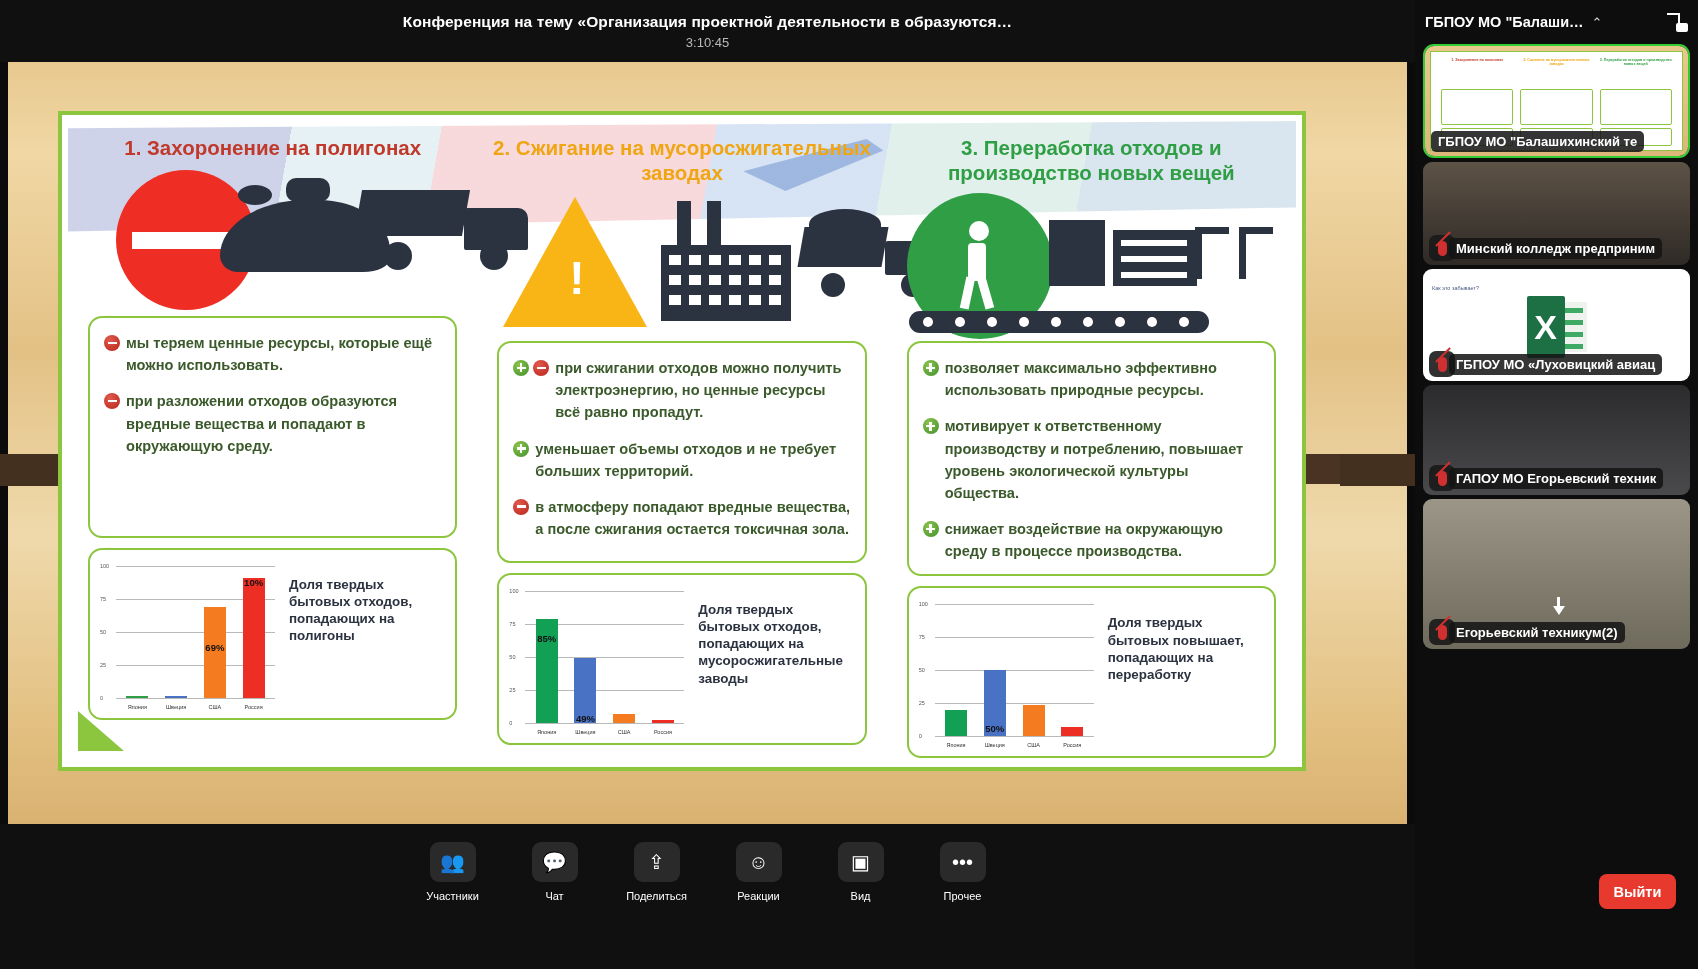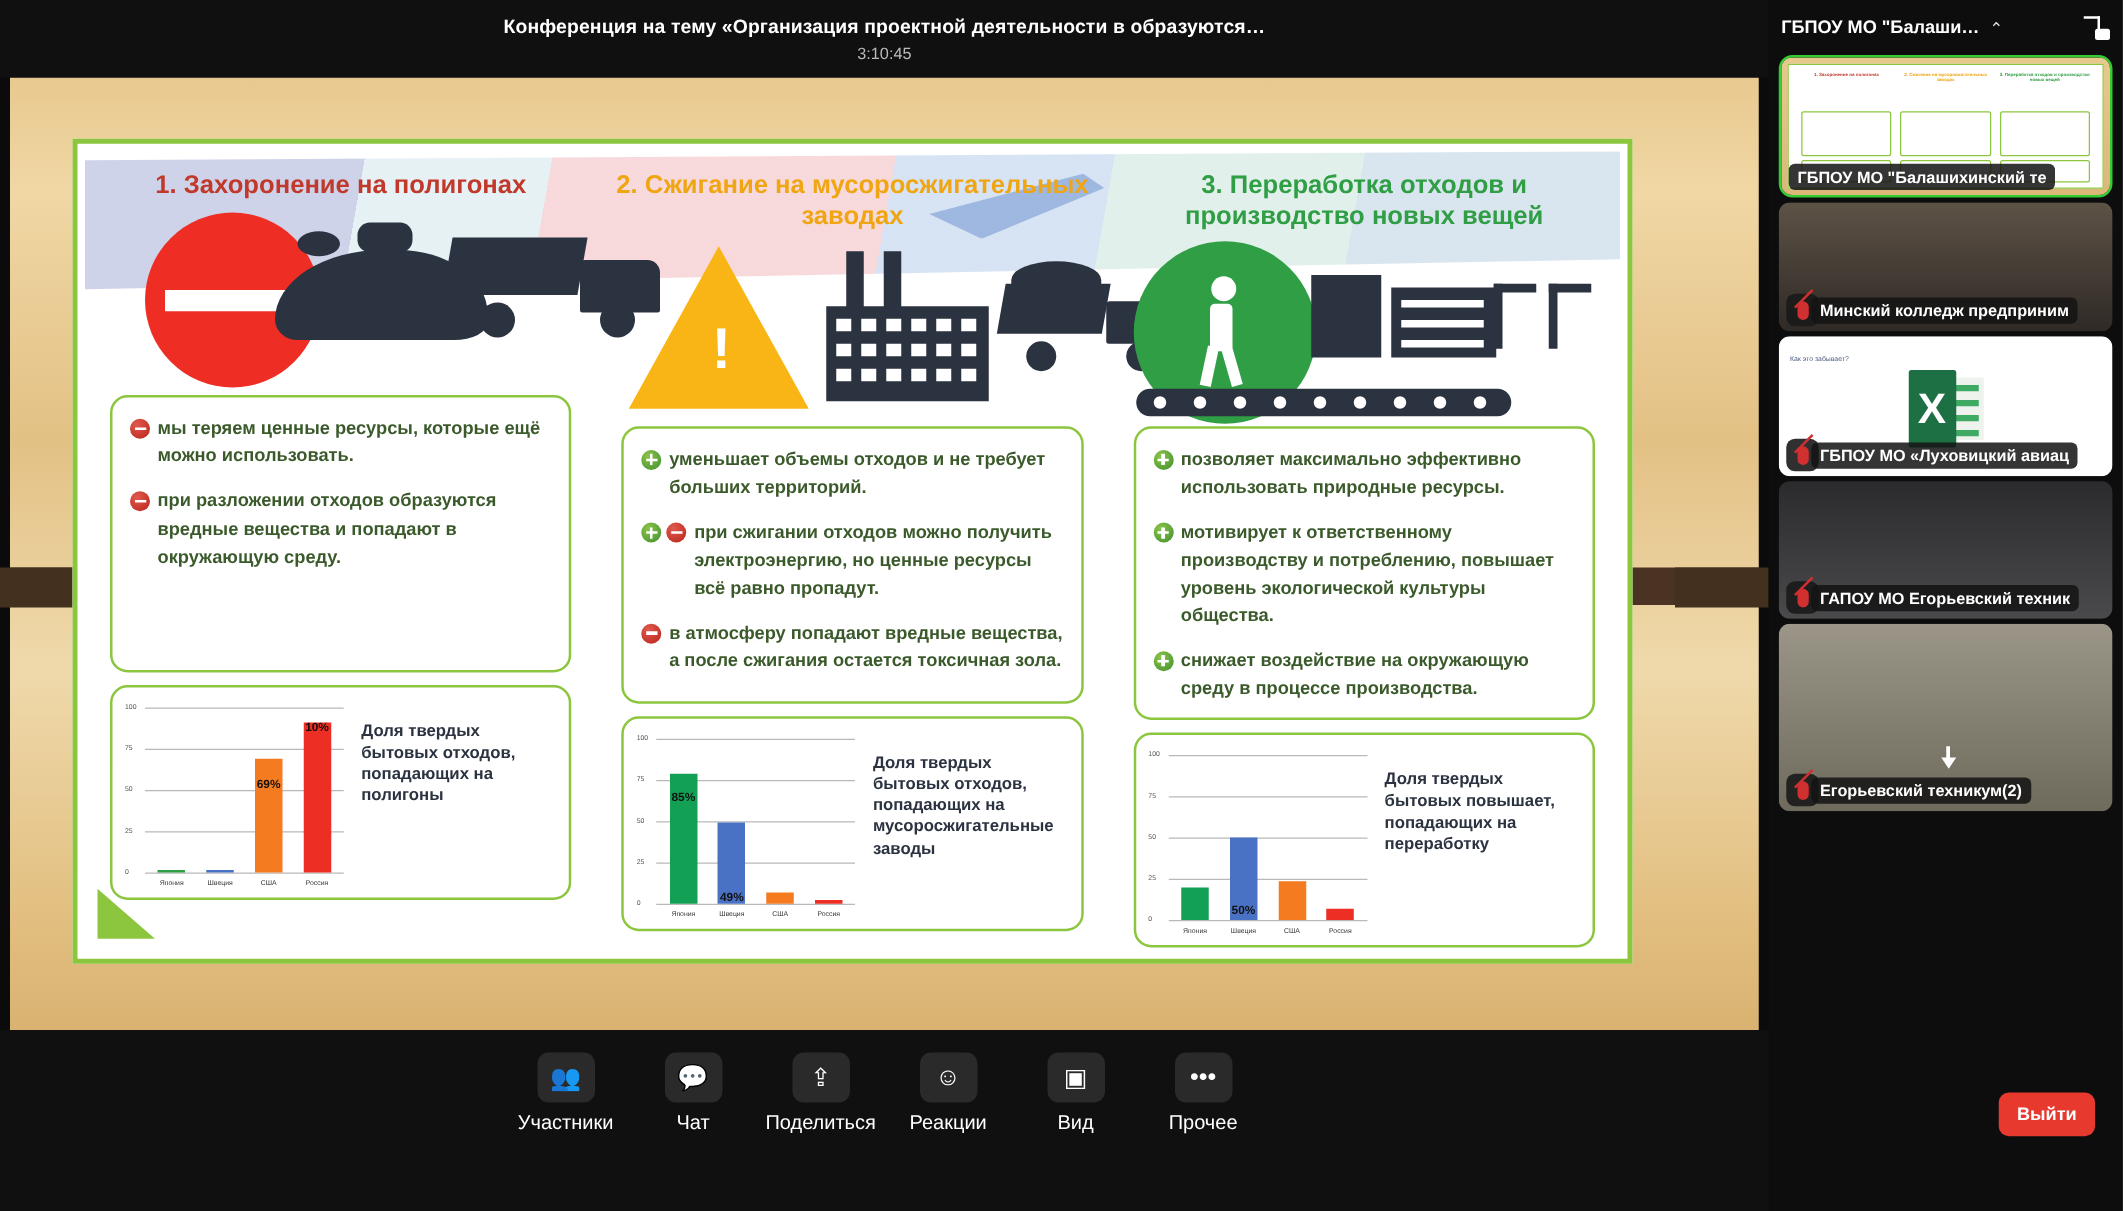--- a/index.html
+++ b/index.html
@@ -187,21 +187,21 @@
 
   .cursor { position:absolute; left:130px; top:98px; width:12px; height:18px; }
   .cursor::before { content:""; position:absolute; left:4px; top:0; width:3px; height:14px; background:#fff; }
   .cursor::after { content:""; position:absolute; left:0; top:9px; width:0; height:0; border-left:6px solid transparent; border-right:6px solid transparent; border-top:9px solid #fff; }
 
   
   .bottombar { position:absolute; left:0; bottom:0; width:1415px; height:145px; background:#111010; }
   .toolbar { position:absolute; left:50%; transform:translateX(-50%); top:18px; display:flex; gap:16px; }
   .tool { width:86px; display:flex; flex-direction:column; align-items:center; gap:8px; color:#fff; cursor:pointer; }
   .tool-ico { width:46px; height:40px; background:#2a2a2a; border-radius:9px; display:flex; align-items:center; justify-content:center; color:#fff; font-size:20px; }
-  .tool-label { font-size:16px; }
+  .tool-label { font-size:11px; }
 
   .leave {
     position:absolute; right:22px; bottom:60px; width:77px; height:35px; background:#e8392f; color:#fff;
     border-radius:8px; display:flex; align-items:center; justify-content:center; font-size:14.5px; font-weight:bold; cursor:pointer;
   }
   .rail-bottom-fill { position:absolute; right:0; bottom:0; width:283px; height:145px; background:#0d0d0d; }
 </style>
 </head>
 <body>
 
@@ -260,21 +260,21 @@
                   <div class="grid" style="top: 6px;"></div>
                   <div class="ylab" style="top: 6px;">100</div>
                   <div class="bars">
                     <div class="bar-wrap">
                       <div class="bar" style="height:2px;background:#2f9e44"></div>
                     </div>
                     <div class="bar-wrap">
                       <div class="bar" style="height:2px;background:#4a72c4"></div>
                     </div>
                     <div class="bar-wrap">
-                      <div class="bar-val" style="top:15px">69%</div>
+                      <div class="bar-val" style="top:35px">69%</div>
                       <div class="bar" style="height:91.08px;background:#f47b20"></div>
                     </div>
                     <div class="bar-wrap">
                       <div class="bar-val" style="top:-1.1200000000000045px">10%</div>
                       <div class="bar" style="height:120.12px;background:#ed2e24"></div>
                     </div>
                   </div>
                   <div class="xlabels">
                     <span>Япония</span>
                     <span>Швеция</span>
@@ -318,29 +318,29 @@
               <div class="truck2">
                 <div class="blob"></div>
                   <div class="bin"></div>
                   <div class="cab"></div>
                   <div class="w1"></div>
                   <div class="w2"></div>
               </div>
             </div>
             <div class="bullets">
               <div class="bullet">
-                <span class="badge plus"></span>
-                <span>уменьшает объемы отходов и не требует больших территорий.</span>
-              </div>
-              <div class="bullet">
                 <span class="dual">
                   <span class="badge plus"></span>
                   <span class="badge minus"></span>
                 </span>
                 <span>при сжигании отходов можно получить электроэнергию, но ценные ресурсы всё равно пропадут.</span>
+              </div>
+              <div class="bullet">
+                <span class="badge plus"></span>
+                <span>уменьшает объемы отходов и не требует больших территорий.</span>
               </div>
               <div class="bullet">
                 <span class="badge minus"></span>
                 <span>в атмосферу попадают вредные вещества, а после сжигания остается токсичная зола.</span>
               </div>
             </div>
             <div class="chartbox">
               <div class="plot">
                   <div class="grid" style="top: 138px;"></div>
                   <div class="ylab" style="top: 138px;">0</div>

